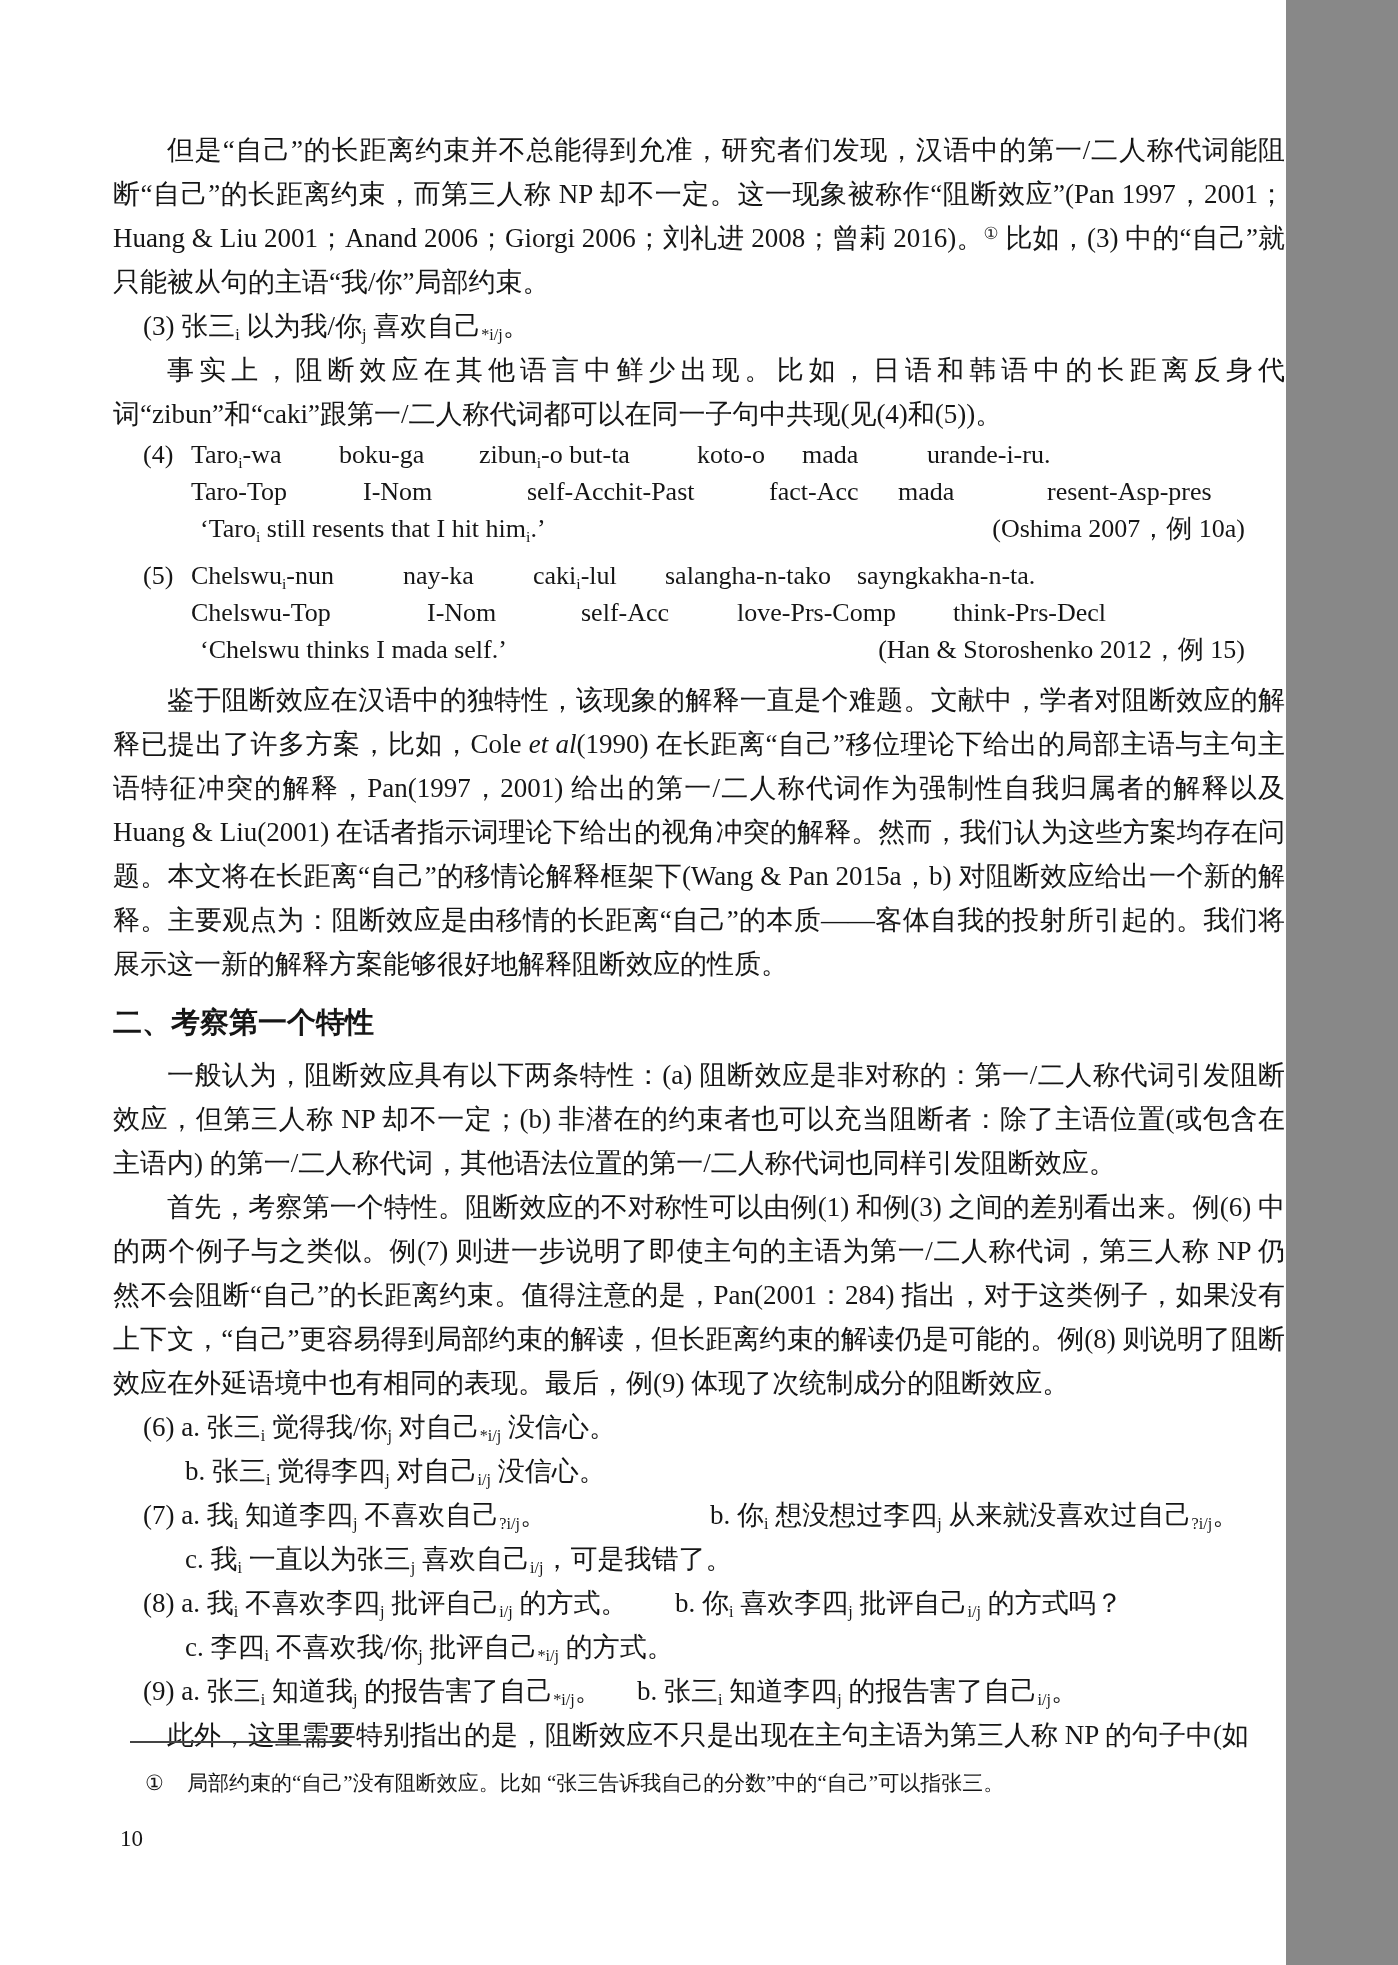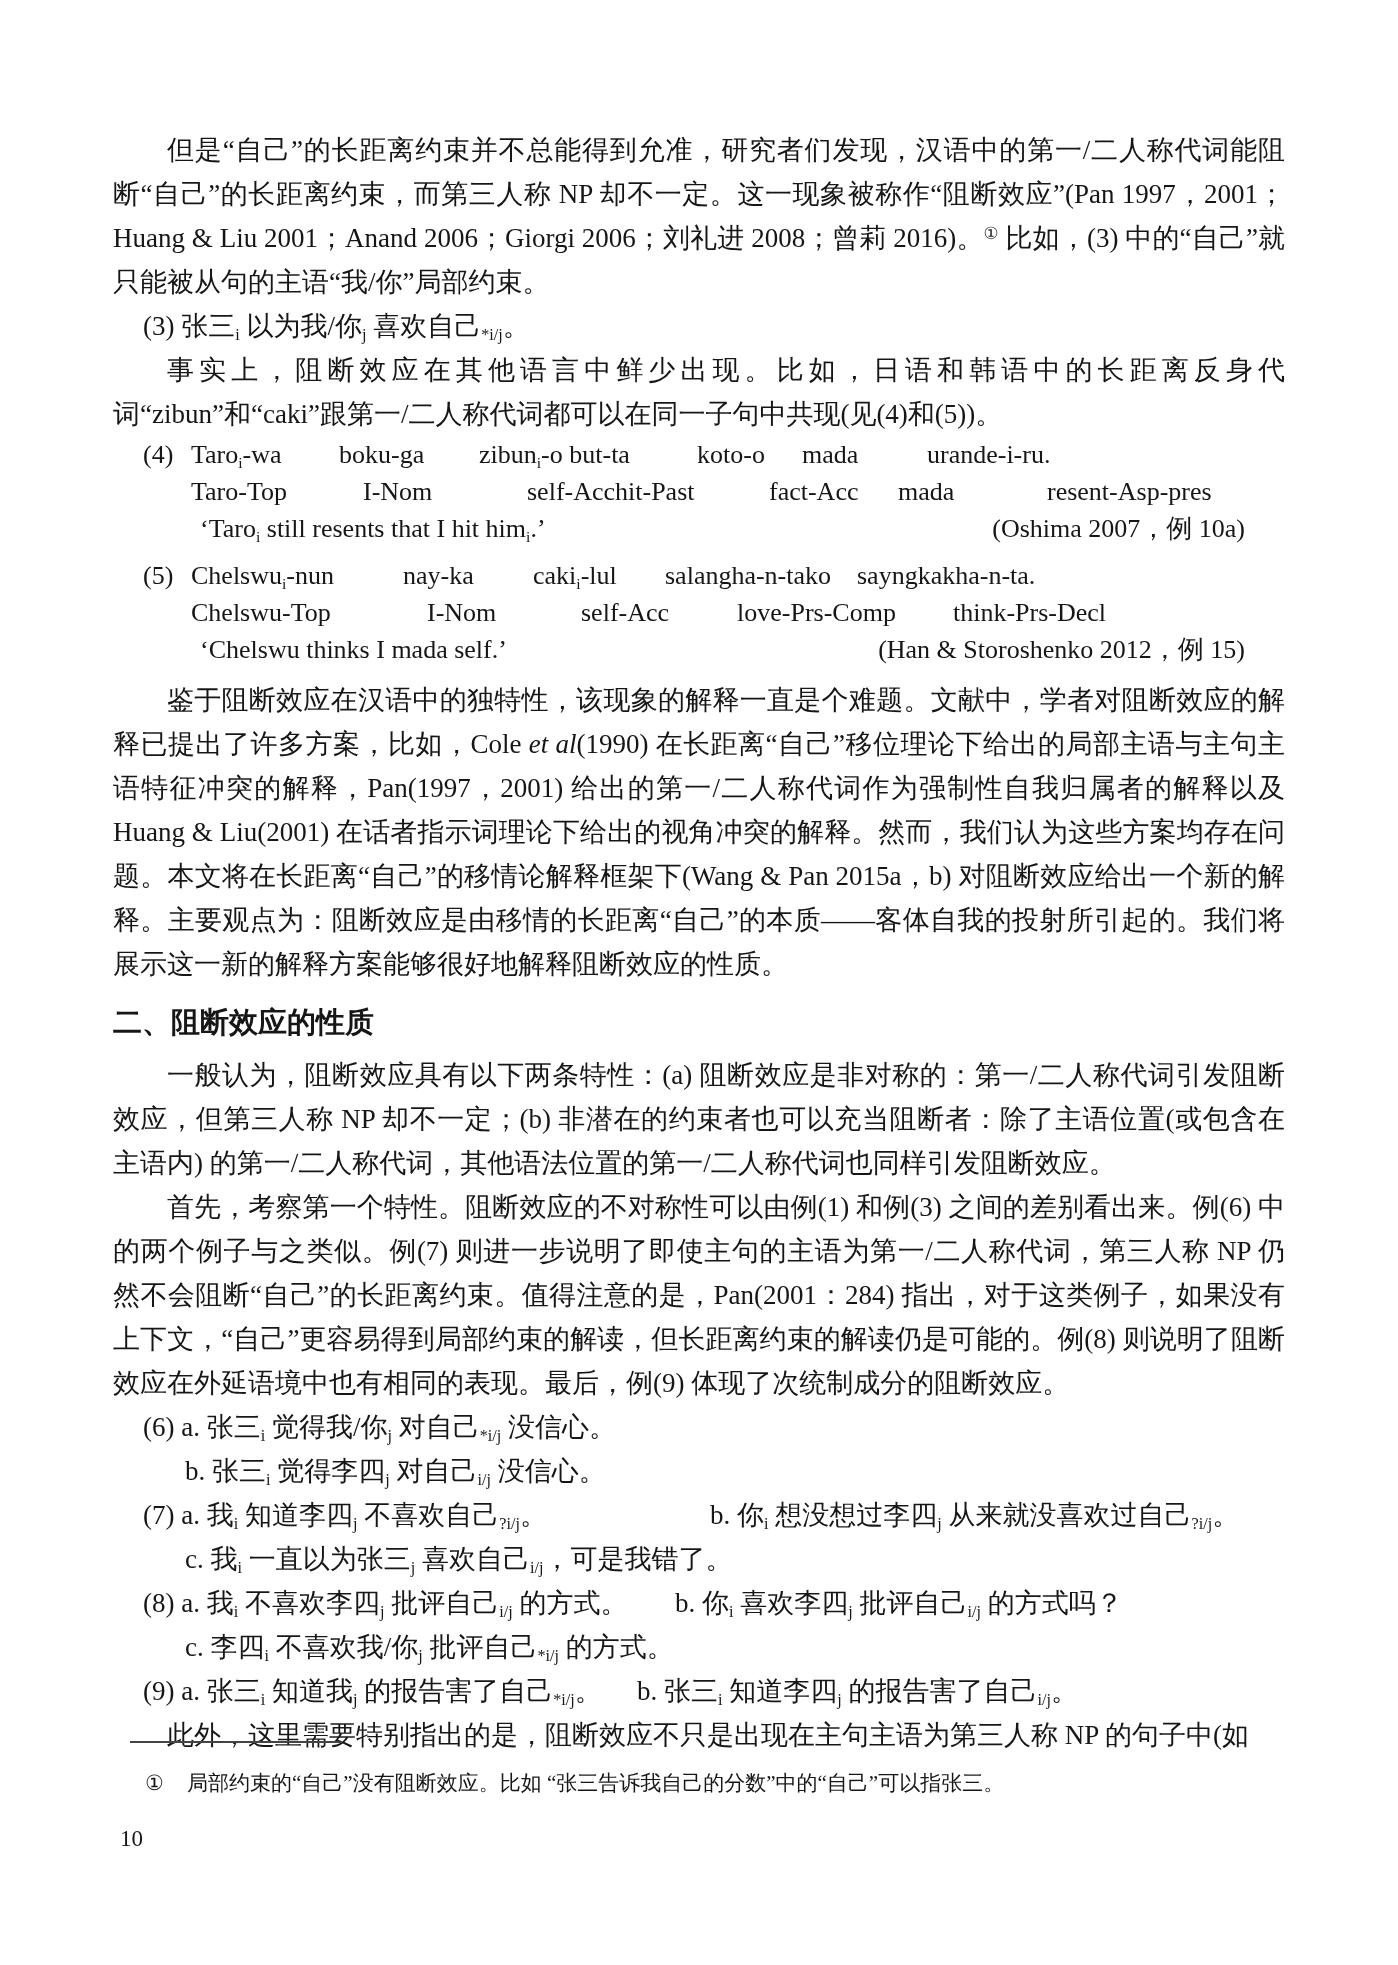--- a/index.html
+++ b/index.html
@@ -1,18 +1,18 @@
 <!DOCTYPE html>
 <html><head>
 <meta charset="utf-8">
 <style>
   html,body{margin:0;padding:0;background:#888;}
   .page{
     position:relative;
-    width:1398px;height:1965px;
+    width:1286px;height:1965px;
     background:#ffffff;
     color:#161616;
     font-family:"Liberation Serif","DejaVu Serif",serif;
     overflow:hidden;
   }
   .content{
     position:absolute;
     left:113px;top:128px;width:1172px;
     font-size:27px;line-height:44px;
     text-align:justify;
@@ -121,21 +121,21 @@
         <span class="c5">think-Prs-Decl</span>
       </div>
       <div class="trans">
         <span>‘Chelswu thinks I mada self.’</span>
         <span>(Han &amp; Storoshenko 2012，例 15)</span>
       </div>
     </div>
 
     <p class="para">鉴于阻断效应在汉语中的独特性，该现象的解释一直是个难题。文献中，学者对阻断效应的解释已提出了许多方案，比如，Cole <i>et al</i>(1990) 在长距离“自己”移位理论下给出的局部主语与主句主语特征冲突的解释，Pan(1997，2001) 给出的第一/二人称代词作为强制性自我归属者的解释以及 Huang &amp; Liu(2001) 在话者指示词理论下给出的视角冲突的解释。然而，我们认为这些方案均存在问题。本文将在长距离“自己”的移情论解释框架下(Wang &amp; Pan 2015a，b) 对阻断效应给出一个新的解释。主要观点为：阻断效应是由移情的长距离“自己”的本质——客体自我的投射所引起的。我们将展示这一新的解释方案能够很好地解释阻断效应的性质。</p>
 
-    <h2 class="sec-heading">二、阻断效应的性质</h2>
+    <h2 class="sec-heading">二、考察第一个特性</h2>
 
     <p class="para">一般认为，阻断效应具有以下两条特性：(a) 阻断效应是非对称的：第一/二人称代词引发阻断效应，但第三人称 NP 却不一定；(b) 非潜在的约束者也可以充当阻断者：除了主语位置(或包含在主语内) 的第一/二人称代词，其他语法位置的第一/二人称代词也同样引发阻断效应。</p>
     <p class="para">首先，考察第一个特性。阻断效应的不对称性可以由例(1) 和例(3) 之间的差别看出来。例(6) 中的两个例子与之类似。例(7) 则进一步说明了即使主句的主语为第一/二人称代词，第三人称 NP 仍然不会阻断“自己”的长距离约束。值得注意的是，Pan(2001：284) 指出，对于这类例子，如果没有上下文，“自己”更容易得到局部约束的解读，但长距离约束的解读仍是可能的。例(8) 则说明了阻断效应在外延语境中也有相同的表现。最后，例(9) 体现了次统制成分的阻断效应。</p>
 
     <p class="exline">(6) a. 张三<sub>i</sub> 觉得我/你<sub>j</sub> 对自己<sub>*i/j</sub> 没信心。</p>
     <p class="exline sub-item">b. 张三<sub>i</sub> 觉得李四<sub>j</sub> 对自己<sub>i/j</sub> 没信心。</p>
 
     <p class="exline ex7">
       <span>(7) a. 我<sub>i</sub> 知道李四<sub>j</sub> 不喜欢自己<sub>?i/j</sub>。</span>
       <span class="b-part">b. 你<sub>i</sub> 想没想过李四<sub>j</sub> 从来就没喜欢过自己<sub>?i/j</sub>。</span>

